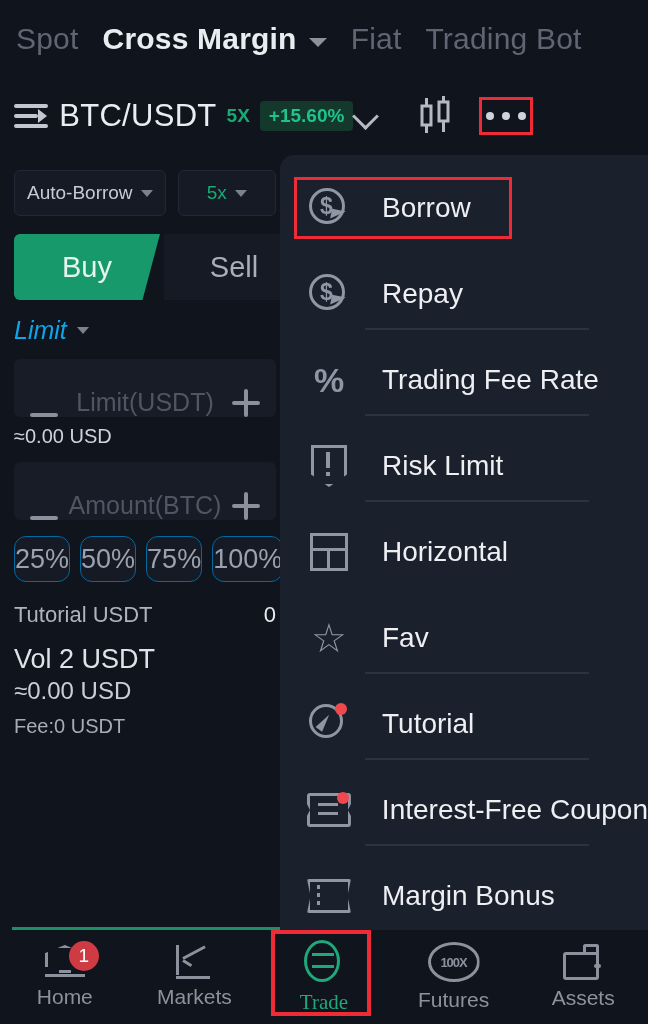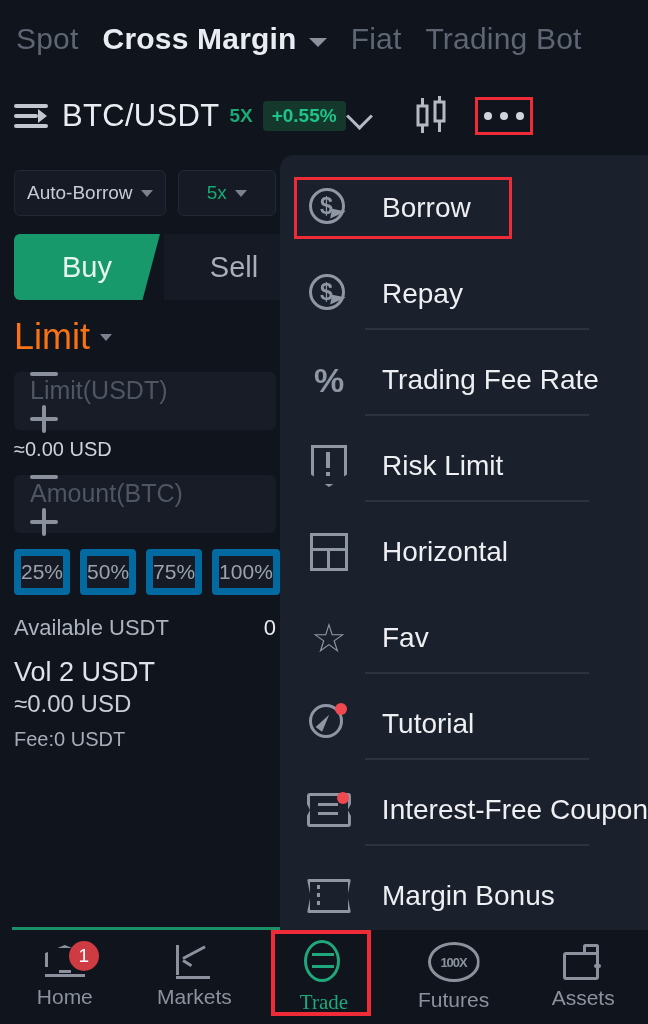--- a/index.html
+++ b/index.html
@@ -80,38 +80,38 @@
     position:absolute; left:0; top:0; width:146px; height:66px; background:#17996b;
     color:#e6f5ee; font-size:29px; display:flex; align-items:center; justify-content:center;
     border-radius:6px 0 0 6px;
     clip-path:polygon(0 0, 100% 0, 88% 100%, 0 100%);
   }
   .btn-sell {
     position:absolute; left:150px; top:0; width:140px; height:66px; background:#151a24;
     color:#a8aeba; font-size:29px; display:flex; align-items:center; justify-content:center;
   }
   .ordertype { margin:16px 14px 0 14px; display:flex; align-items:center; gap:10px; }
-  .ordertype .t { font-size:36px; color:#f97316; }
+  .ordertype .t { font-size:25px; color:#0ea5e9;font-style:italic; }
 
   .field {
     margin:14px 14px 0 14px; height:58px; background:#171c26; border-radius:6px;
-    display:flex; align-items:flex-start; justify-content:space-between; padding:0 16px;flex-direction:column;
+    display:flex; align-items:flex-end; justify-content:space-between; padding:0 16px;
   }
   .minus { width:28px;height:4px;background:#8a919d;border-radius:2px; }
   .plus { width:28px; height:28px; position:relative; }
   .plus::before,.plus::after{ content:""; position:absolute; background:#8a919d; border-radius:2px;}
   .plus::before{ left:0; top:12px; width:28px;height:4px;}
   .plus::after{ left:12px; top:0; width:4px;height:28px;}
   .fieldph { font-size:25px; color:#4e5663; }
   .approx { margin:8px 14px 0 14px; font-size:20px; color:#cfd4dc; }
 
   .pctrow { display:flex; gap:10px; margin:16px 14px 0 14px; }
   .pctbtn {
-    flex:1; height:46px; background:#151a24; border:7px solid #0369a1; border-radius:4px;
-    display:flex; align-items:center; justify-content:center; font-size:21px; color:#9ba2ae;
+    flex:1; height:46px; background:#151a24; border:1px solid #0369a1; border-radius:12px;
+    display:flex; align-items:center; justify-content:center; font-size:27px; color:#9ba2ae;
   }
   .availrow { display:flex; justify-content:space-between; margin:20px 14px 0 14px; }
   .availrow .k { font-size:22px; color:#aeb4bf; }
   .availrow .v { font-size:22px; color:#e9ecf1; }
   .volblk { margin:16px 14px 0 14px; }
   .volblk .v1 { font-size:27px; color:#dfe2e8; }
   .volblk .v2 { font-size:24px; color:#c9ced7; margin-top:2px; }
   .volblk .v3 { font-size:20px; color:#a6adb8; margin-top:10px; }
   .greenline { position:absolute; left:12px; bottom:0; width:268px; height:3px; background:#1d8f66; }
 
@@ -218,21 +218,21 @@
 
   <div class="pairrow">
     <div class="listicon">
       <i></i>
         <i></i>
         <i></i>
         <span class="arw"></span>
     </div>
     <div class="pairname">BTC/USDT</div>
     <div class="lev5x">5X</div>
-    <div class="chgpill">+0.55%</div>
+    <div class="chgpill">+15.60%</div>
     <div class="chev-dn"></div>
     <div class="ic-candle">
       <svg width="44" height="44" viewBox="0 0 44 44">
         <rect x="9" y="12" width="9" height="19" fill="none" stroke="#b4bac4" stroke-width="3"></rect>
         <line x1="13.5" y1="4" x2="13.5" y2="12" stroke="#b4bac4" stroke-width="3"></line>
         <line x1="13.5" y1="31" x2="13.5" y2="39" stroke="#b4bac4" stroke-width="3"></line>
         <rect x="26" y="8" width="9" height="19" fill="none" stroke="#b4bac4" stroke-width="3"></rect>
         <line x1="30.5" y1="2" x2="30.5" y2="8" stroke="#b4bac4" stroke-width="3"></line>
         <line x1="30.5" y1="27" x2="30.5" y2="38" stroke="#b4bac4" stroke-width="3"></line>
       </svg>
@@ -281,21 +281,21 @@
     </div>
 
     <div class="pctrow">
       <div class="pctbtn">25%</div>
       <div class="pctbtn">50%</div>
       <div class="pctbtn">75%</div>
       <div class="pctbtn">100%</div>
     </div>
 
     <div class="availrow">
-      <span class="k">Available USDT</span>
+      <span class="k">Tutorial USDT</span>
       <span class="v">0</span>
     </div>
 
     <div class="volblk">
       <div class="v1">Vol 2 USDT</div>
       <div class="v2">≈0.00 USD</div>
       <div class="v3">Fee:0 USDT</div>
     </div>
 
     <div class="greenline"></div>

